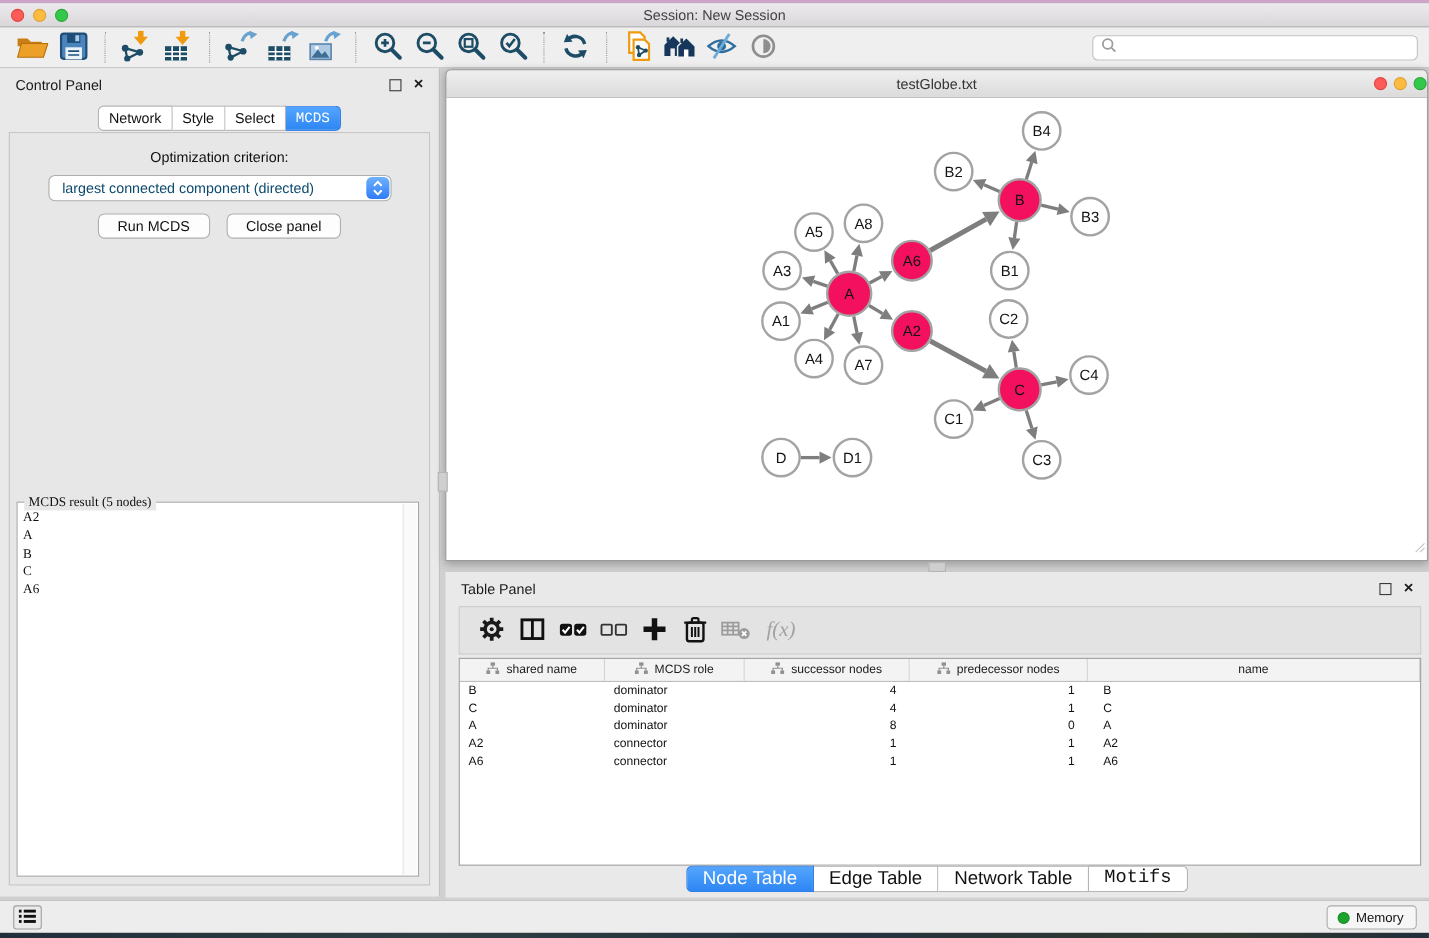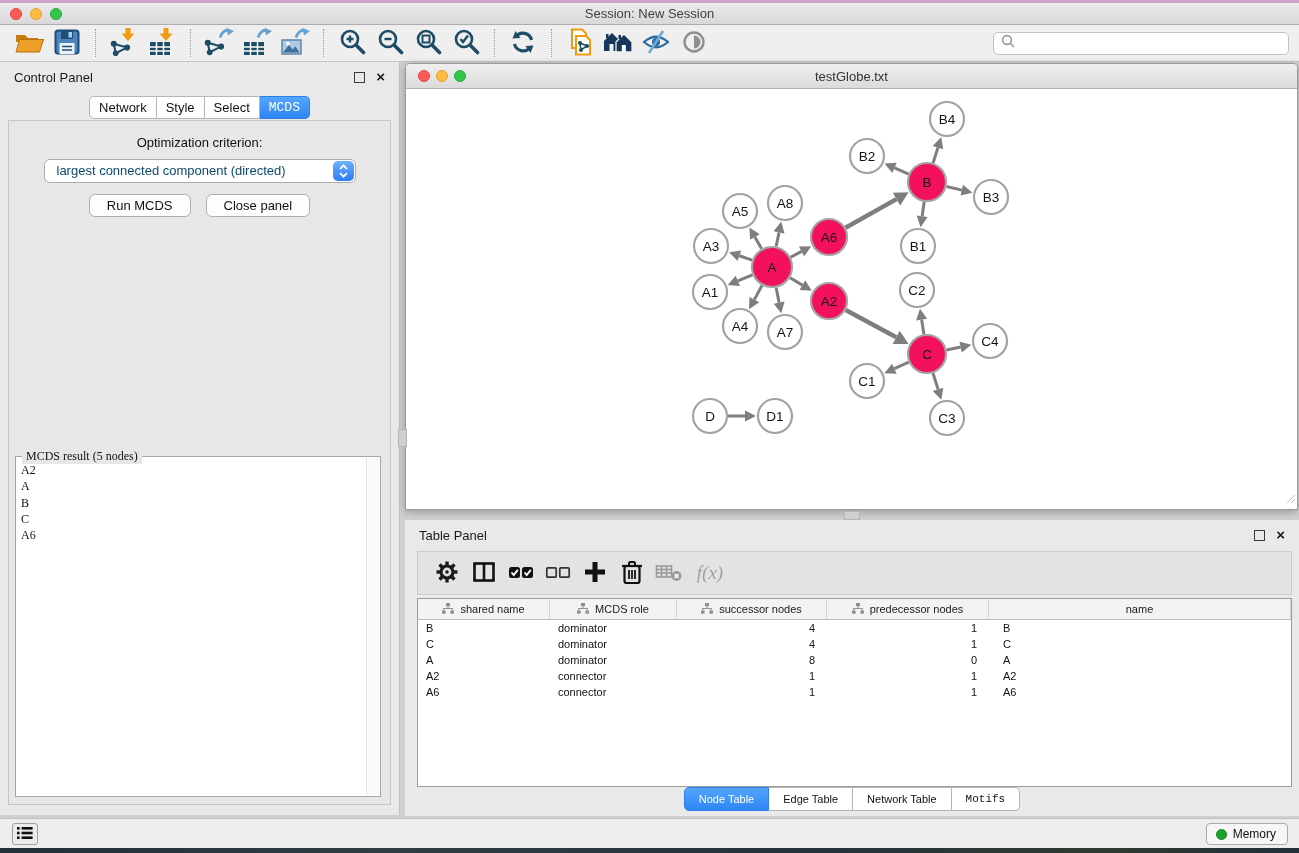--- a/index.html
+++ b/index.html
@@ -54,42 +54,42 @@
   .push-btn{height:23px;padding:0 17px;background:#FDFDFD;border:1px solid #AFAFAF;border-radius:6px;
     font-size:13px;color:#111;font-family:"Liberation Sans",sans-serif;}
   .result-box{position:absolute;left:6px;right:9px;top:335px;bottom:7px;border:1px solid #A6A6A6;background:#fff;font-family:Liberation Serif, serif;}
   .result-title{position:absolute;top:-8px;left:6px;background:#E7E7E7;padding:0 4px;font-size:12px;color:#111;}
   .result-list{margin:0;padding:5px 0 0 5px;list-style:none;font-size:12px;line-height:16.3px;color:#111;}
   .result-scroll{position:absolute;top:1px;right:1px;bottom:1px;width:12px;background:#FAFAFA;border-left:1px solid #E4E4E4;}
   
   .net-window{position:absolute;left:405px;top:1px;width:893px;height:447px;background:#fff;
     border:1px solid #9A9A9A;border-radius:5px 5px 0 0;box-shadow:0 2px 9px rgba(0,0,0,.28);box-sizing:border-box;}
   .net-titlebar{height:25px;background:linear-gradient(#EFEFEF,#DBDBDB);border-bottom:1px solid #B2B2B2;
-    border-radius:4px 4px 0 0;position:relative;display:flex;align-items:center;padding-left:12px;box-sizing:border-box;}
+    border-radius:4px 4px 0 0;position:relative;display:flex;align-items:center;padding-left:12px;box-sizing:border-box;justify-content:flex-end;}
   .net-titlebar .lights{margin-left:0;gap:6px;}
   .net-title{position:absolute;left:0;right:0;text-align:center;font-size:13px;color:#333;}
   .net-canvas{position:absolute;top:25px;left:0;right:0;bottom:0;background:#fff;overflow:hidden;}
   .grow-box{position:absolute;right:1px;bottom:1px;}
   .splitter-dot{position:absolute;background:#CFCFCF;border:1px solid #B4B4B4;}
   
   .table-panel{position:absolute;left:405px;top:458px;width:894px;height:296px;background:#E9E9E9;}
   .tp-toolbar{position:absolute;left:12px;right:7px;top:31px;height:44px;background:#E3E3E3;
     border:1px solid #CCCCCC;display:flex;align-items:center;padding-left:10px;box-sizing:border-box;}
   .tp-btn{width:37px;height:32px;border:none;background:transparent;display:flex;align-items:center;justify-content:center;padding:0;}
   .fx-label{font-family:"Liberation Serif",serif;font-style:italic;font-size:19px;color:#A2A2A2;}
   .tp-table{position:absolute;left:12px;right:7px;top:78px;bottom:29px;background:#fff;border:1px solid #9C9C9C;box-sizing:border-box;overflow:hidden;}
   .thead{display:flex;height:21px;background:#F3F3F3;border-bottom:1px solid #BDBDBD;box-sizing:border-box;}
   .th{display:flex;align-items:center;justify-content:center;gap:6px;font-size:11px;color:#1A1A1A;
     border-right:1px solid #D4D4D4;box-sizing:border-box;}
   .trow{display:flex;height:16px;align-items:center;font-size:11px;color:#111;}
   .td{box-sizing:border-box;padding:0 8px;white-space:nowrap;overflow:hidden;}
   .td.num{text-align:right;padding-right:12px;}
   .td.name-col{padding-left:14px;}
   .bottom-tabs{position:absolute;left:0;right:0;bottom:5px;display:flex;justify-content:center;}
-  .bottom-tabs .seg-tab{font-size:11px;height:22px;line-height:22px;padding:0 14px;}
+  .bottom-tabs .seg-tab{font-size:17px;height:22px;line-height:22px;padding:0 14px;}
   
   .status-bar{position:absolute;top:818px;left:0;width:100%;height:30px;background:#EDEDED;
     border-top:1px solid #BFBFBF;box-sizing:border-box;}
   .list-btn{position:absolute;left:12px;top:4px;width:26px;height:22px;background:#EBEBEB;
     border:1px solid #9F9F9F;border-radius:3px;display:flex;align-items:center;justify-content:center;padding:0;}
   .memory-btn{position:absolute;right:11px;top:4px;height:22px;padding:0 11px 0 9px;background:#F6F6F6;
     border:1px solid #ABABAB;border-radius:4px;display:flex;align-items:center;gap:6px;font-size:12px;color:#111;}
   .memory-dot{width:11px;height:11px;border-radius:50%;background:#1BA32C;border:1px solid #128A21;box-sizing:border-box;}
   .desktop-strip{position:absolute;top:848px;left:0;width:100%;height:5px;
     background:linear-gradient(90deg,#222E3A,#2E3E42 30%,#25313D 60%,#303A30 85%,#222E3A);}

